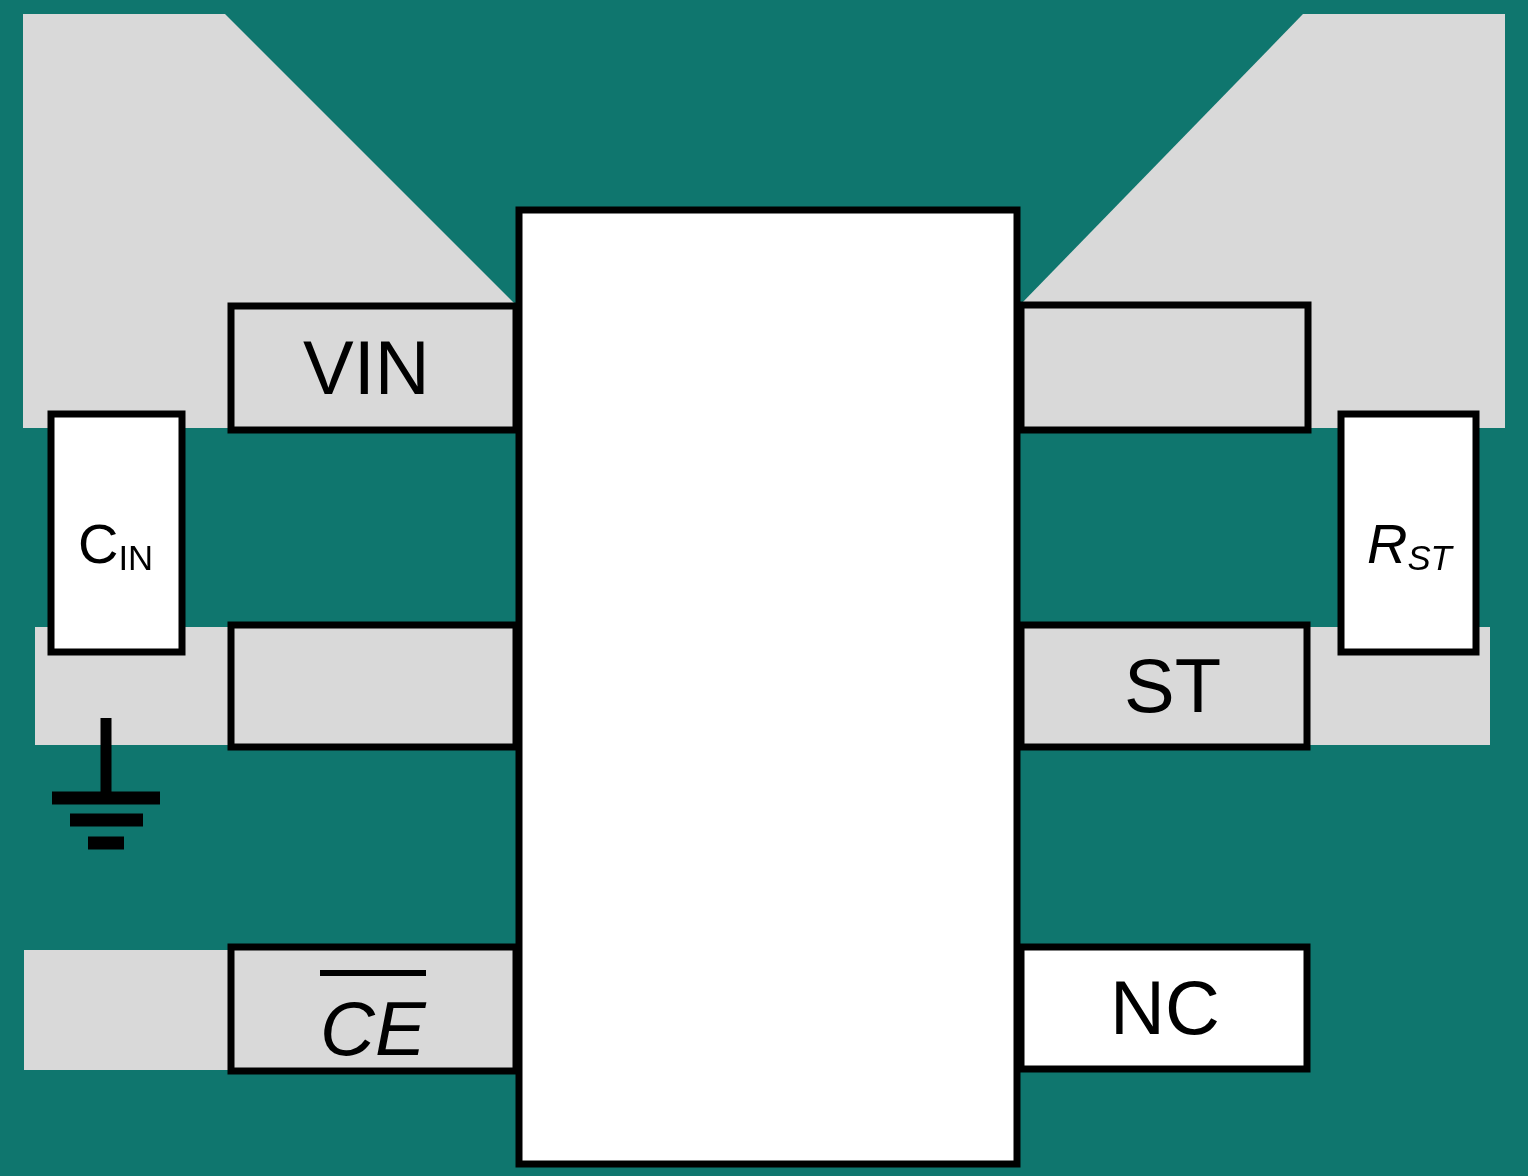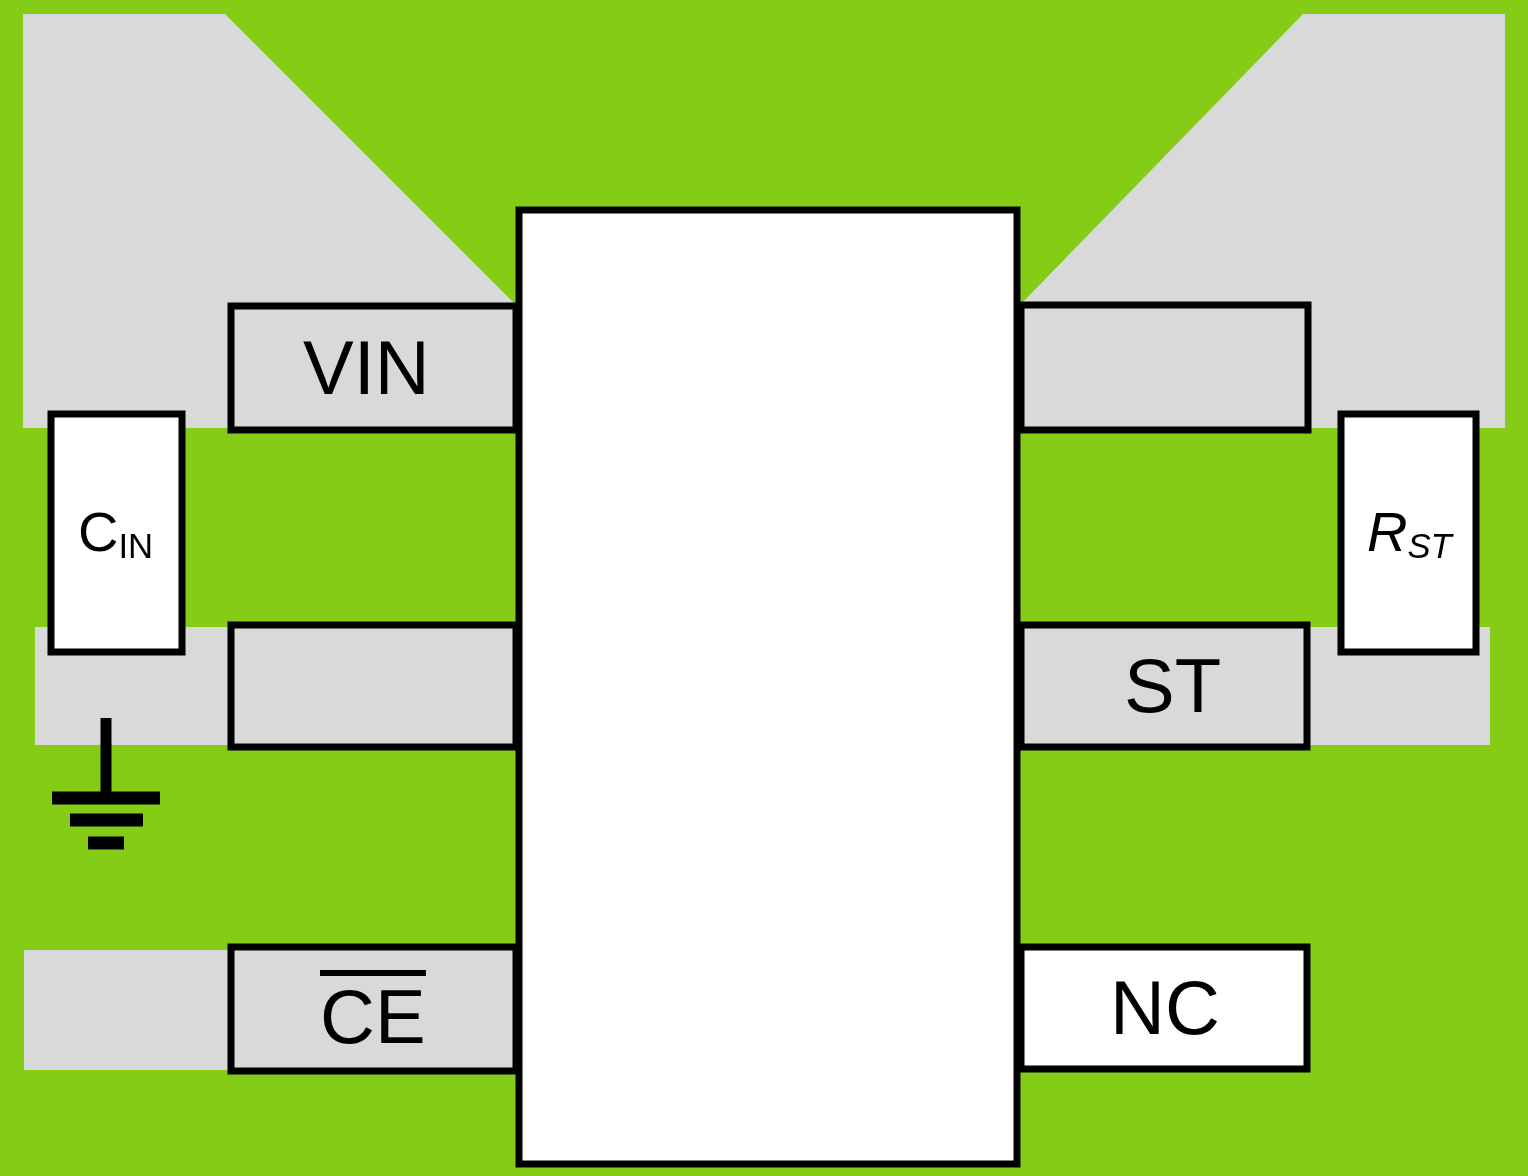--- a/index.html
+++ b/index.html
@@ -8,21 +8,21 @@
     padding: 0;
     background: #ffffff;
   }
   body {
     font-family: "Liberation Sans", sans-serif;
   }
   #canvas {
     position: relative;
     width: 1528px;
     height: 1176px;
-    background: #84cc16;
+    background: #0f766e;
     overflow: hidden;
   }
   #canvas svg.layer {
     position: absolute;
     left: 0;
     top: 0;
     width: 1528px;
     height: 1176px;
   }
   
@@ -45,33 +45,35 @@
     letter-spacing: 0px;
   }
   .comp-label {
     position: absolute;
     font-family: "Liberation Sans", sans-serif;
     font-size: 56px;
     font-weight: 400;
     color: #000000;
     line-height: 1;
     white-space: nowrap;
+    margin-top: 12px;
   }
   .comp-label sub {
     font-size: 0.62em;
     vertical-align: baseline;
     position: relative;
     top: 0.20em;
     letter-spacing: 0px;
   }
   .overbar {
     border-top: 6px solid #000000;
-    padding-top: 3px;
+    padding-top: 15px;
     display: inline-block;
     line-height: 1;
+    font-style: italic;
   }
 </style>
 </head>
 <body>
 
 <div id="canvas">
 
   <svg class="layer" viewBox="0 0 1528 1176">
 
     <path class="gray-region" d="M 23,14 L 225,14 L 516,305 L 516,428 L 23,428 Z"></path>

